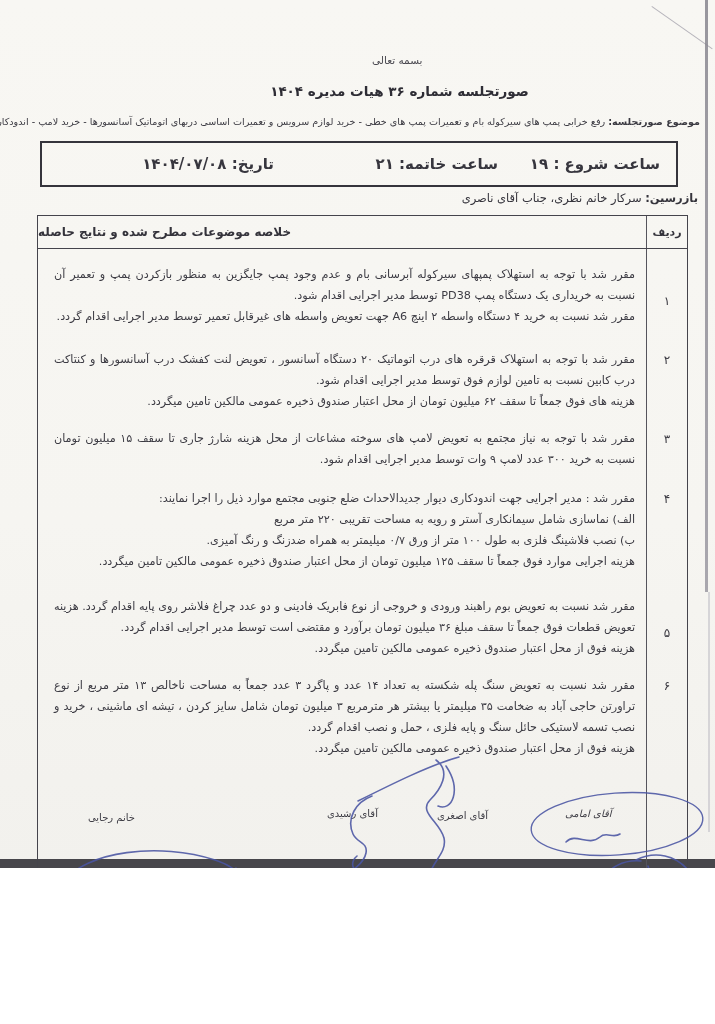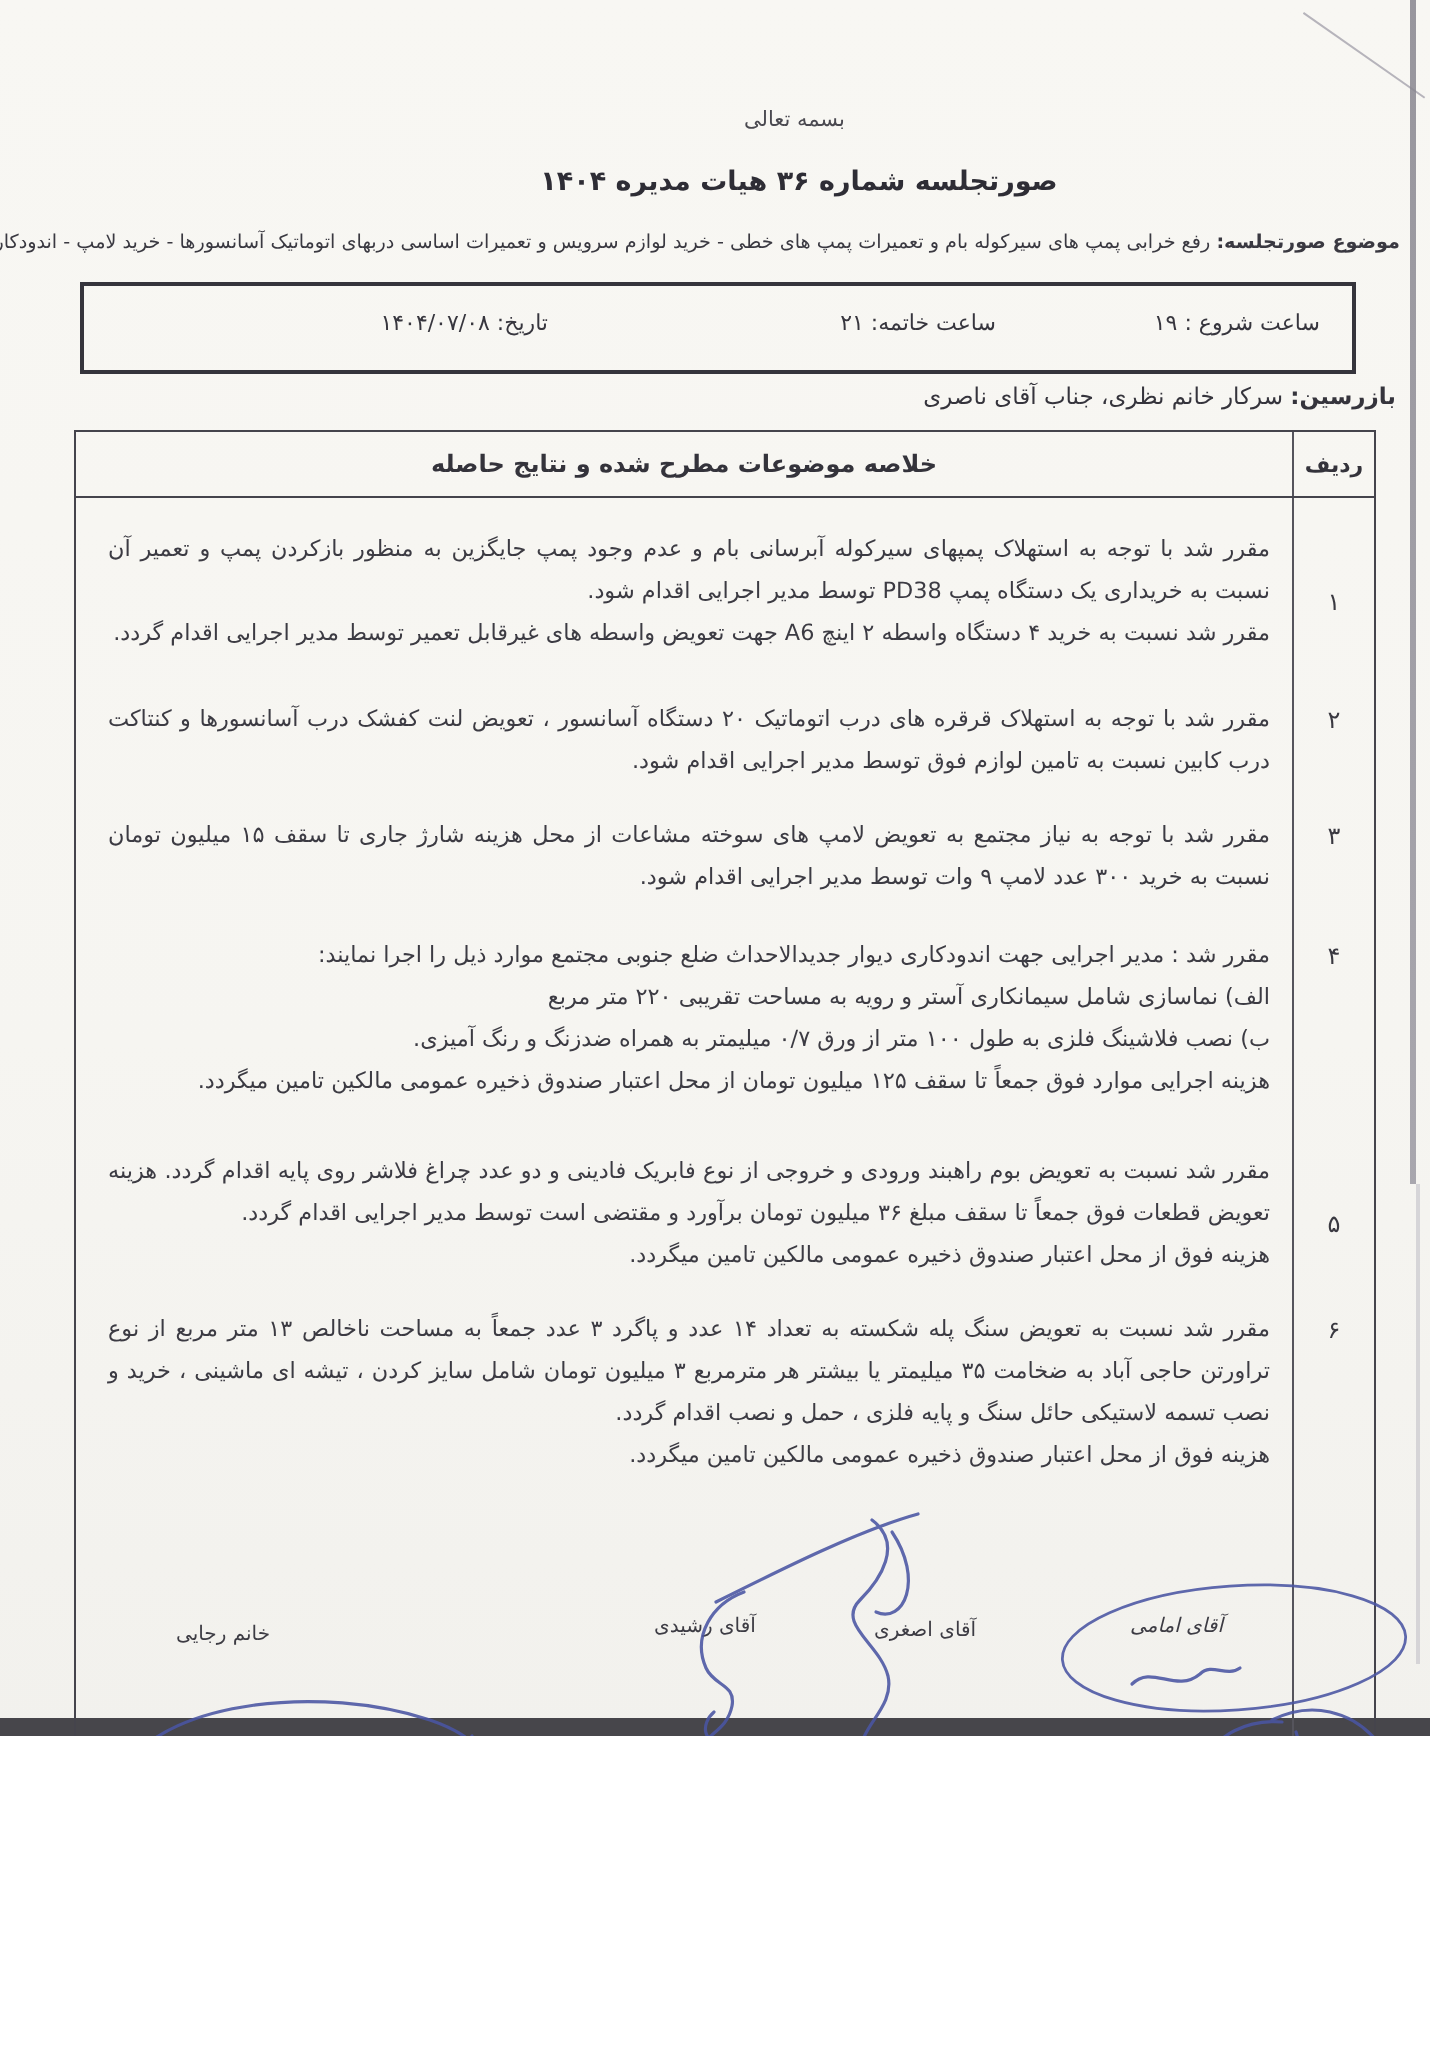--- a/index.html
+++ b/index.html
@@ -8,30 +8,30 @@
         background:linear-gradient(180deg,#f8f7f3 0%,#f6f5f1 60%,#f2f1ed 100%);}
   .b{font-weight:bold;}
   
   .bismillah{position:absolute;top:54px;left:372px;font-size:10.5px;color:#4a4950;}
   .title{position:absolute;top:83px;left:0;right:0;text-align:center;transform:translateX(42px);
          font-size:13.5px;font-weight:bold;color:#2e2d35;}
   .subject{position:absolute;top:116px;left:10px;right:15px;direction:rtl;text-align:right;
            font-size:9.6px;white-space:nowrap;color:#3a3941;}
   .metabox{position:absolute;top:141px;left:40px;width:634px;height:42px;border:2.5px solid #35343c;
            background:transparent;}
-  .metabox span{position:absolute;top:12px;direction:rtl;font-size:11px;font-weight:normal;color:#37363e;text-align:center;}
+  .metabox span{position:absolute;top:12px;direction:rtl;font-size:15px;font-weight:bold;color:#37363e;text-align:center;}
   .m-start{right:16px;} .m-end{right:178px;} .m-date{right:402px;}
   .inspectors{position:absolute;top:191px;right:17px;direction:rtl;font-size:11.5px;color:#35343c;}
   
   .mtable{position:absolute;top:215px;left:37px;width:651px;height:700px;border:1.5px solid #45444c;
           box-sizing:border-box;}
   .thead{display:flex;direction:rtl;height:32px;border-bottom:1.4px solid #45444c;align-items:center;}
   .num-h{width:40px;text-align:center;font-size:11px;font-weight:bold;border-left:1.2px solid #55545c;
          align-self:stretch;display:flex;align-items:center;justify-content:center;}
-  .sum-h{flex:1;text-align:center;font-size:12px;font-weight:bold;}
+  .sum-h{flex:1;text-align:left;font-size:12px;font-weight:bold;}
   .tbody{position:relative;direction:rtl;height:666px;padding-top:15px;box-sizing:border-box;}
   .vline{position:absolute;top:0;bottom:0;right:40px;width:1.2px;background:#55545c;}
   .item{display:flex;direction:rtl;}
   .item .num{width:40px;text-align:center;font-size:12px;padding-top:4px;color:#3a3941;}
   .item.mid .num{padding-top:30px;}
   .item .content{flex:1;padding:0 12px 0 16px;font-size:11.2px;line-height:21px;color:#3c3b43;}
   .item .content p{margin:0;text-align:justify;}
   .mb1{margin-bottom:22px;} .mb2{margin-bottom:16px;} .mb3{margin-bottom:18px;}
   .mb4{margin-bottom:24px;} .mb5{margin-bottom:16px;}
   
@@ -90,20 +90,21 @@
         <div class="content">
           <p>مقرر شد با توجه به استهلاک پمپهای سیرکوله آبرسانی بام و عدم وجود پمپ جایگزین به منظور بازکردن پمپ و تعمیر آن نسبت به خریداری یک دستگاه پمپ PD38 توسط مدیر اجرایی اقدام شود.</p>
           <p>مقرر شد نسبت به خرید ۴ دستگاه واسطه ۲ اینچ A6 جهت تعویض واسطه های غیرقابل تعمیر توسط مدیر اجرایی اقدام گردد.</p>
         </div>
       </div>
 
       <div class="item mb2">
         <div class="num">۲</div>
         <div class="content">
           <p>مقرر شد با توجه به استهلاک قرقره های درب اتوماتیک ۲۰ دستگاه آسانسور ، تعویض لنت کفشک درب آسانسورها و کنتاکت درب کابین نسبت به تامین لوازم فوق توسط مدیر اجرایی اقدام شود.</p>
+          <p>هزینه های فوق جمعاً تا سقف ۶۲ میلیون تومان از محل اعتبار صندوق ذخیره عمومی مالکین تامین میگردد.</p>
         </div>
       </div>
 
       <div class="item mb3">
         <div class="num">۳</div>
         <div class="content">
           <p>مقرر شد با توجه به نیاز مجتمع به تعویض لامپ های سوخته مشاعات از محل هزینه شارژ جاری تا سقف ۱۵ میلیون تومان نسبت به خرید ۳۰۰ عدد لامپ ۹ وات توسط مدیر اجرایی اقدام شود.</p>
         </div>
       </div>
 

